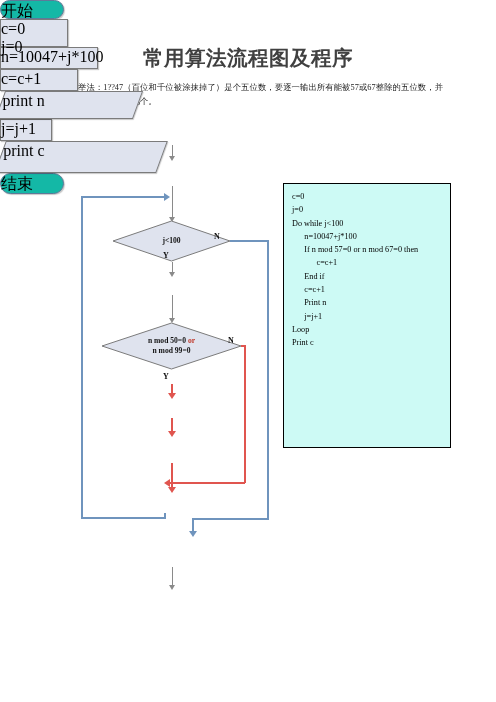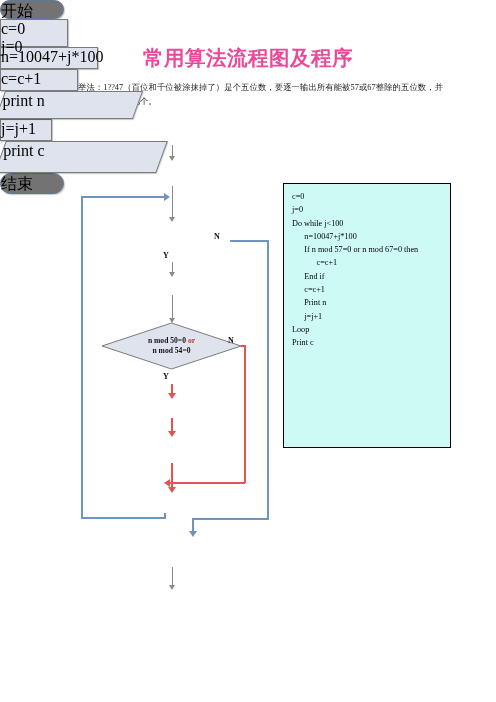--- a/index.html
+++ b/index.html
@@ -14,21 +14,21 @@
   #page{position:relative;width:496px;height:702px;}
 
   
   .doc-title{
     position:absolute;left:0;top:44px;width:496px;
     text-align:center;
     font-family:"DejaVu Sans","Liberation Sans",sans-serif;
     font-weight:bold;
     font-size:20.5px;
     letter-spacing:0.5px;
-    color:#ec4899;
+    color:#404040;
   }
 
   
   .para{
     position:absolute;left:57px;top:81px;width:386px;
     font-size:8.3px;
     line-height:14px;
     text-align:justify;
     color:#1a1a1a;
   }
@@ -36,21 +36,21 @@
   
   .flow{position:absolute;left:0;top:0;width:496px;height:702px;}
   
   .rect{
     background:#dfe3ee;
     border:1px solid #7b7b7b;
     box-shadow:1px 1px 1px rgba(0,0,0,0.22);
   }
   
   .term{
-    background:#737373;
+    background:#14b8a6;
     border:1px solid #5d7a99;
     border-radius:11px;
     box-shadow:1px 1px 1px rgba(0,0,0,0.22);
   }
   
   .io{
     background:#dfe3ee;
     border:1px solid #7b7b7b;
     transform:skewX(-20deg);
     box-shadow:1px 1px 1px rgba(0,0,0,0.22);
@@ -129,20 +129,26 @@
     </div>
 
     <div class="ln thin" style="left:171.5px;top:186px;width:1px;height:33px;"></div>
     <div class="ar ar-down thin" style="left:169px;top:217px;"></div>
 
     <div class="ln" style="left:81px;top:196px;width:84px;height:2px;"></div>
     <div class="ar ar-right" style="left:164px;top:193px;"></div>
     <div class="ln" style="left:81px;top:196px;width:2px;height:323px;"></div>
     <div class="ln" style="left:81px;top:517px;width:83px;height:2px;"></div>
 
+    <div class="dia" style="left:112px;top:220px;width:119px;height:42px;">
+      <svg class="shape" viewBox="0 0 119 42" preserveAspectRatio="none">
+        <polygon points="59.5,1 118,21 59.5,41 1,21" fill="#dfe3ee" stroke="#7b7b7b" stroke-width="1"></polygon>
+      </svg>
+      <div class="txt">j&lt;100</div>
+    </div>
 
     <div class="lbl" style="left:163px;top:251px;">Y</div>
     <div class="ln thin" style="left:171.5px;top:262px;width:1px;height:12px;"></div>
     <div class="ar ar-down thin" style="left:169px;top:272px;"></div>
 
     <div class="lbl" style="left:214px;top:232px;">N</div>
     <div class="ln" style="left:230px;top:240px;width:39px;height:2px;"></div>
     <div class="ln" style="left:267px;top:240px;width:2px;height:280px;"></div>
     <div class="ln" style="left:193px;top:518px;width:76px;height:2px;"></div>
     <div class="ln" style="left:192px;top:518px;width:2px;height:16px;"></div>
@@ -155,21 +161,21 @@
     <div class="ar ar-down thin" style="left:169px;top:318px;"></div>
 
     <div class="dia" style="left:101px;top:322px;width:141px;height:48px;">
       <svg class="shape" viewBox="0 0 141 48" preserveAspectRatio="none">
         <polygon points="70.5,1 140,24 70.5,47 1,24" fill="#dfe3ee" stroke="#7b7b7b" stroke-width="1"></polygon>
       </svg>
       <div class="txt">
         <div>
           <span>n mod 50=0</span>
           <span class="redor">or</span><br>
-          <span>n mod 54=0</span>
+          <span>n mod 99=0</span>
         </div>
       </div>
     </div>
 
     <div class="lbl" style="left:163px;top:372px;">Y</div>
     <div class="ln red" style="left:171px;top:384px;width:2px;height:12px;"></div>
     <div class="ar ar-down red" style="left:168px;top:393px;"></div>
 
     <div class="lbl" style="left:228px;top:336px;">N</div>
     <div class="ln red" style="left:241px;top:345px;width:4px;height:1.5px;"></div>

